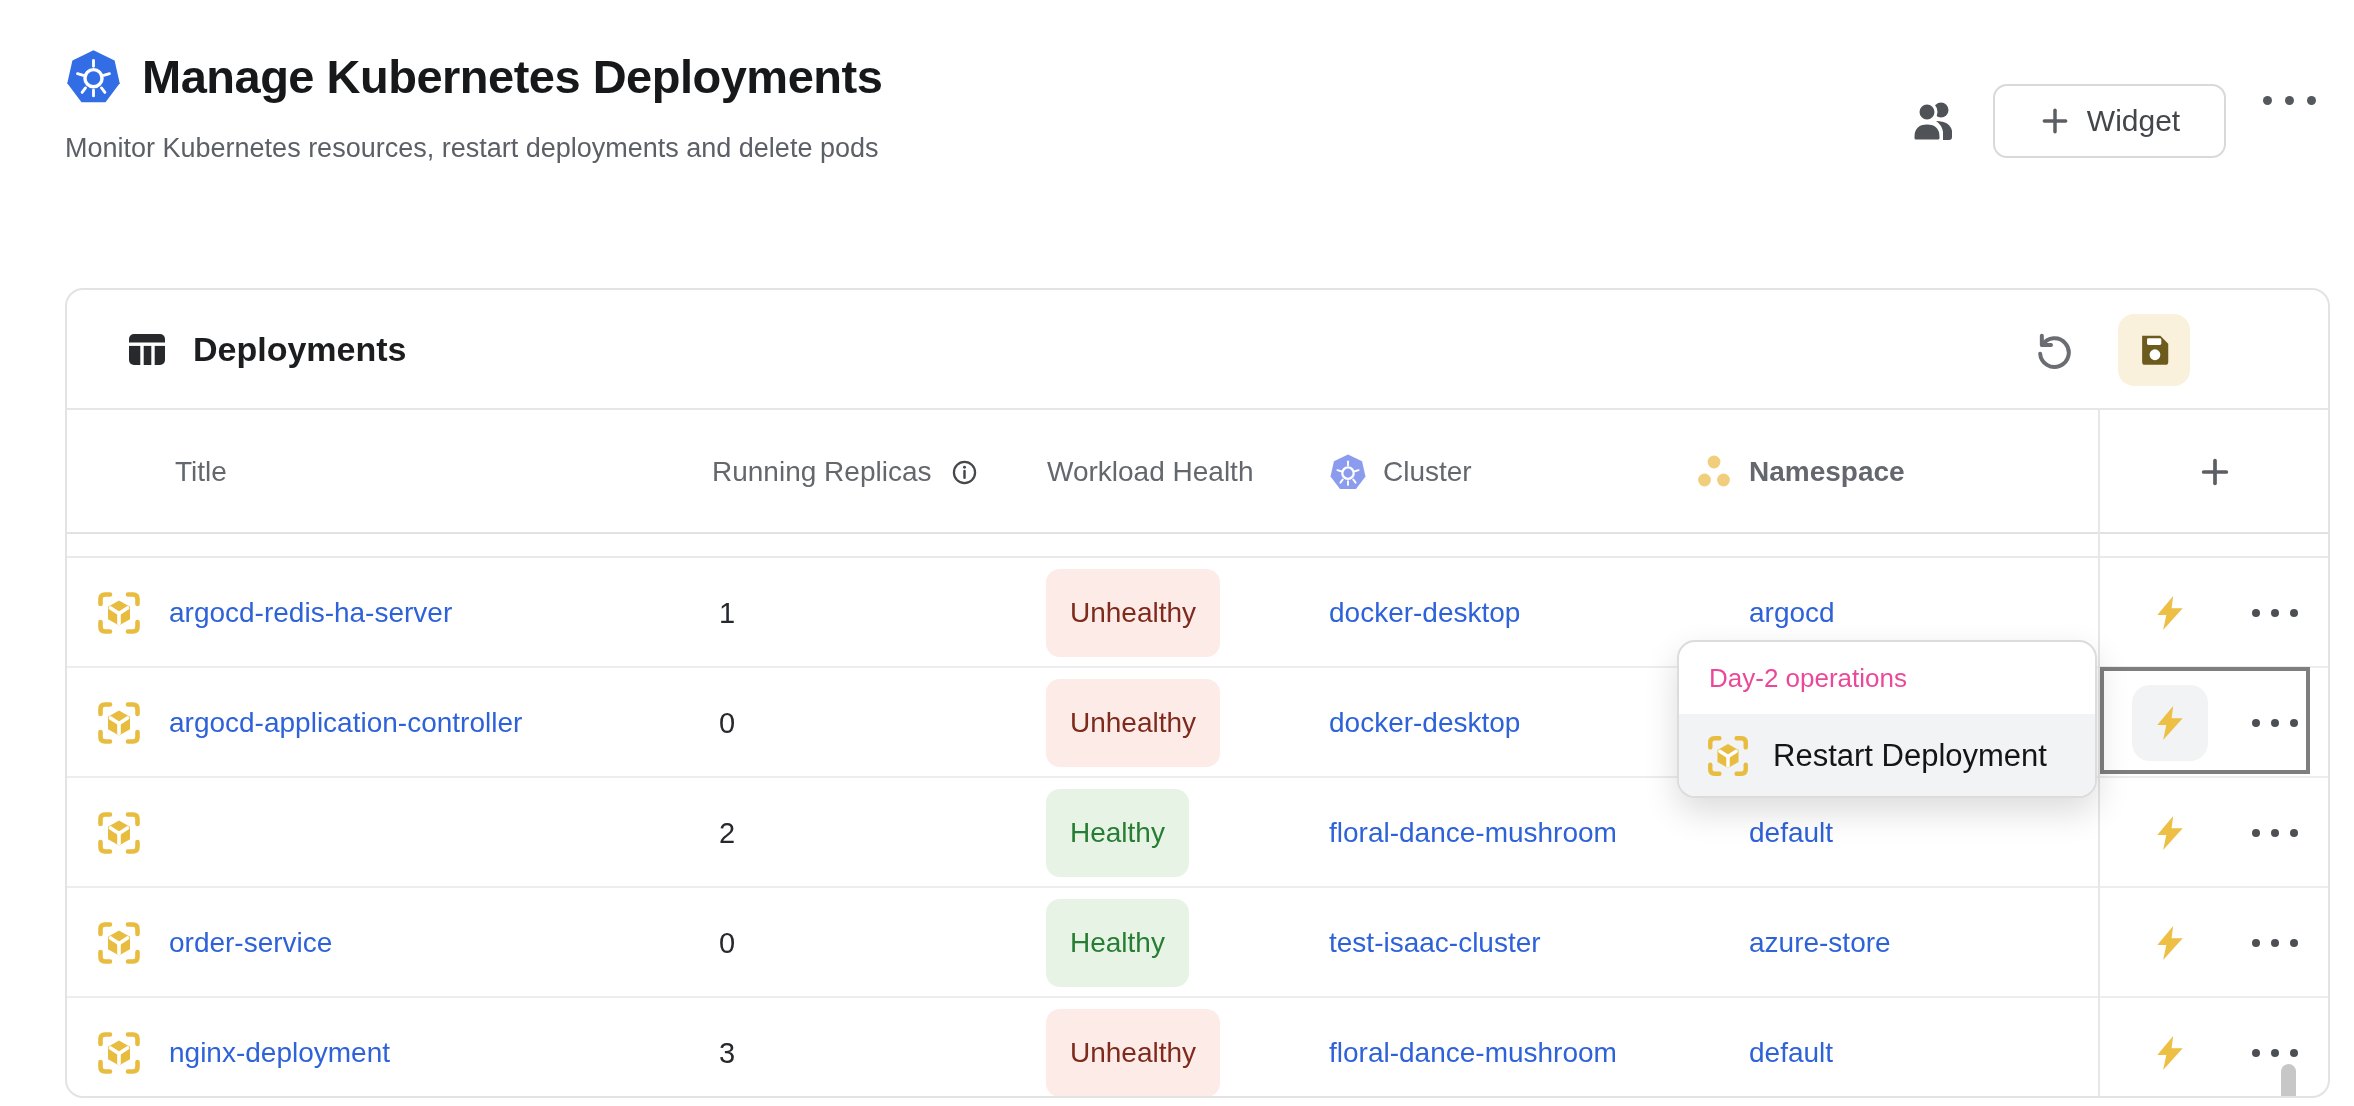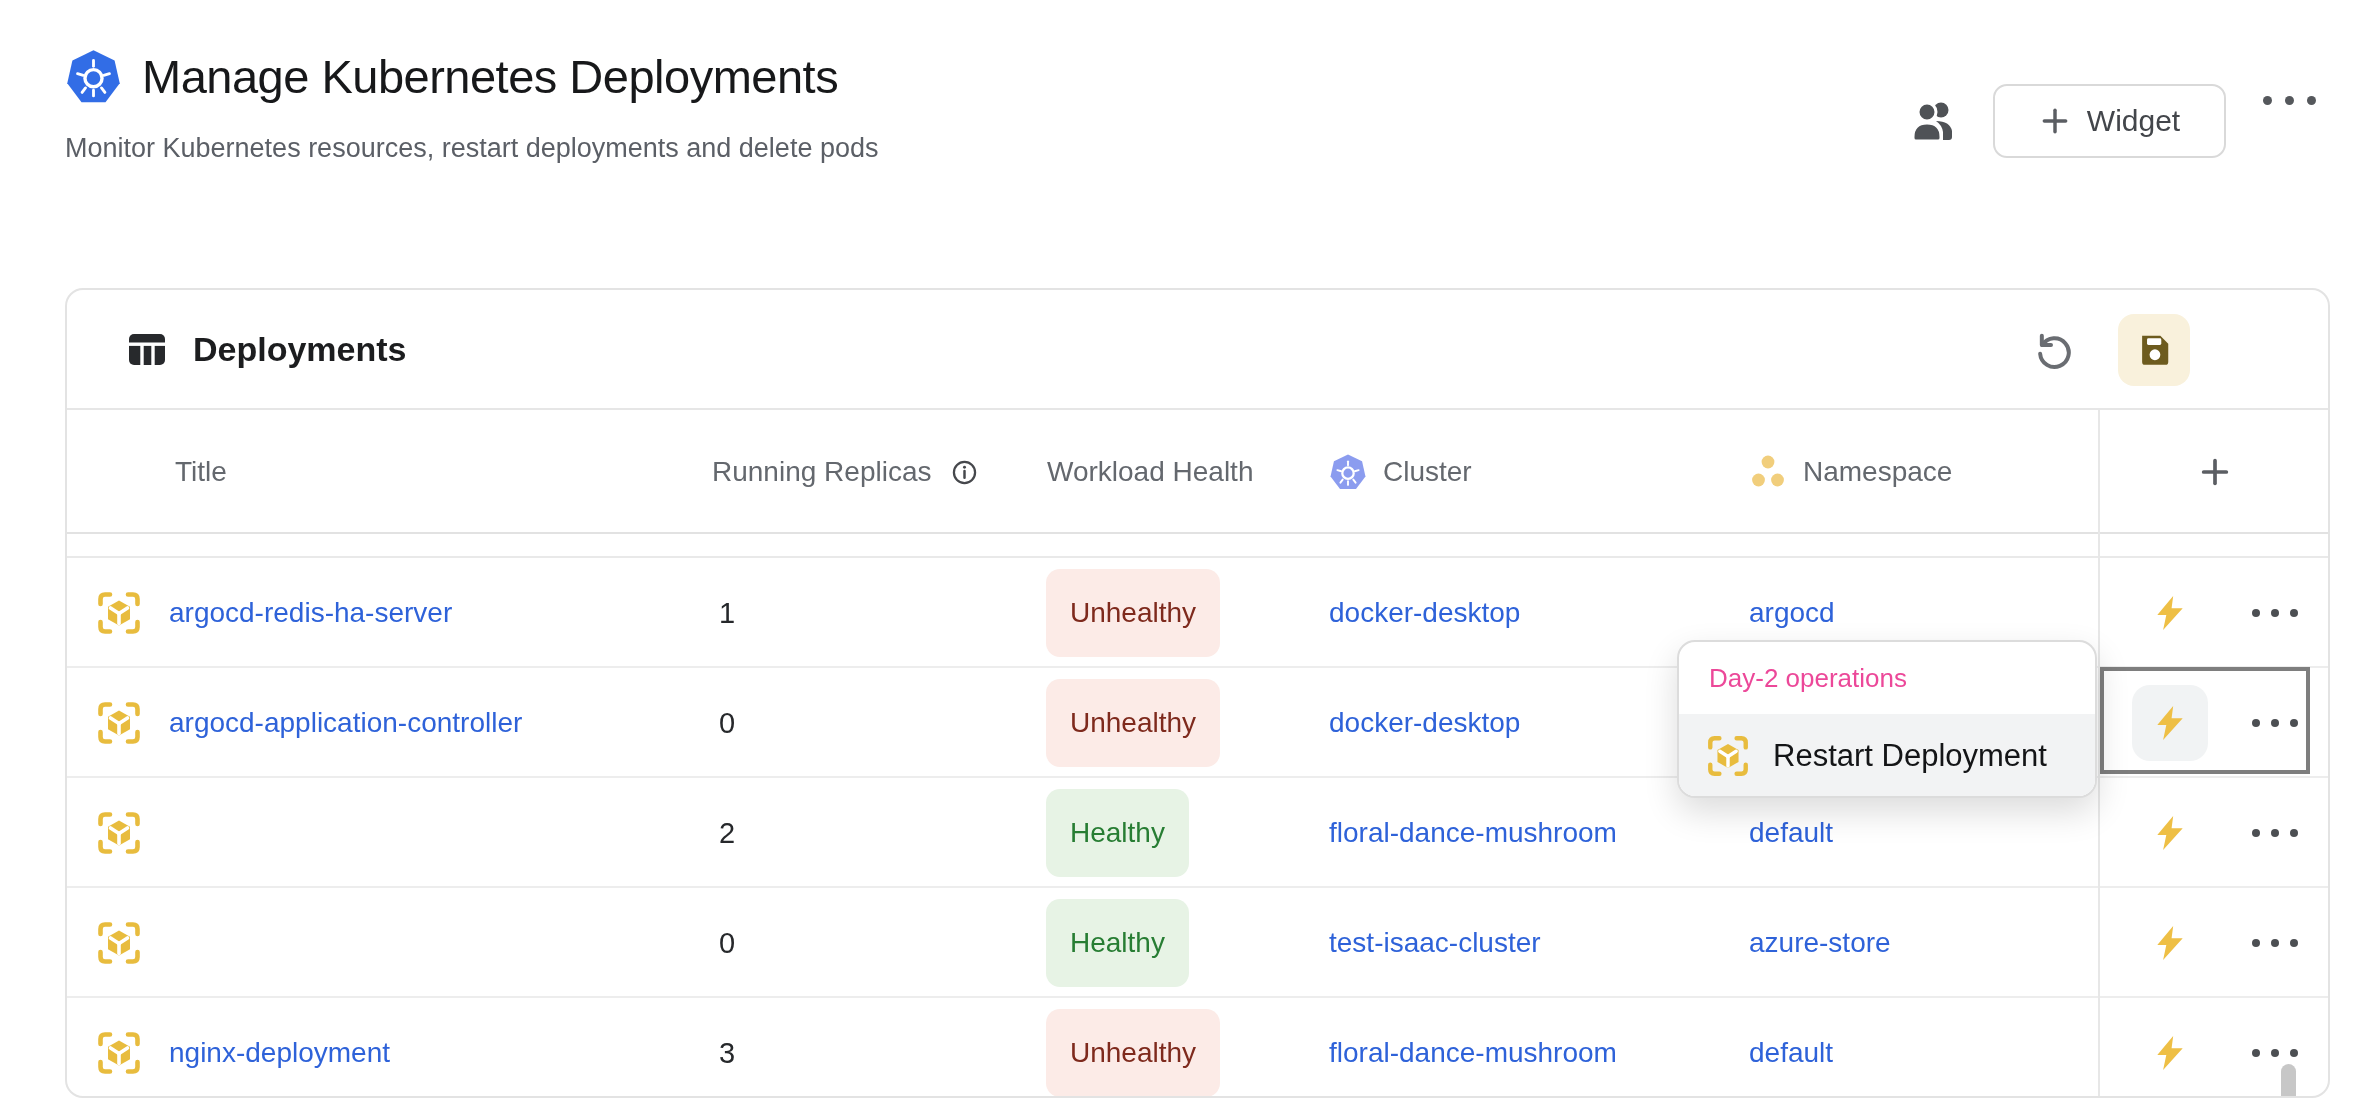--- a/index.html
+++ b/index.html
@@ -3,21 +3,21 @@
 <meta charset="utf-8">
 <style>
   * { margin:0; padding:0; box-sizing:border-box; }
   body { background:#fff; font-family:"Liberation Sans", sans-serif; }
   .screen { position:relative; width:2354px; height:1106px; background:#ffffff; overflow:hidden; }
 
   
   .page-header { position:absolute; left:65px; top:48px; }
   .title-row { display:flex; align-items:center; gap:20px; }
   .k8s-badge { width:57px; height:57px; flex:0 0 auto; }
-  .page-title { font-size:47px; font-weight:400; color:#17181a; letter-spacing:-0.5px; }
+  .page-title { font-size:47px; font-weight:700; color:#17181a; letter-spacing:-0.5px; }
   .page-subtitle { margin-top:28px; font-size:27px; color:#5b5f66; }
 
   .header-actions { position:absolute; top:74px; right:128px; height:94px; display:flex; align-items:center; gap:34px; }
   .people-btn { width:48px; height:44px; cursor:pointer; }
   .widget-btn { display:flex; align-items:center; justify-content:center; gap:16px;
     width:233px; height:74px; border:2px solid #d9d9d9; border-radius:14px; background:#fff; cursor:pointer; }
   .widget-btn .plus { width:32px; height:32px; }
   .widget-btn .lbl { font-size:30px; color:#43464b; }
   .kebab { position:absolute; top:96px; right:38px; display:flex; gap:13px; cursor:pointer; }
   .kebab i { width:9px; height:9px; border-radius:50%; background:#55585c; }
@@ -35,21 +35,21 @@
   .save-btn svg { width:38px; height:38px; }
 
   
   .thead { position:relative; height:124px; border-bottom:2px solid #e2e2e2; }
   .th { position:absolute; top:0; height:124px; display:flex; align-items:center; gap:16px;
        font-size:28px; color:#64686e; }
   .th-title { left:108px; }
   .th-replicas { left:645px; }
   .th-health { left:980px; }
   .th-cluster { left:1262px; }
-  .th-namespace { left:1682px; }
+  .th-namespace { left:1628px;font-weight:bold; }
   .th .mini-icon { width:38px; height:38px; }
   .info-glyph { width:27px; height:27px; margin-left:4px; }
   .add-col { position:absolute; left:2031px; width:234px; top:0; height:124px;
      display:flex; align-items:center; justify-content:center; cursor:pointer; }
   .add-col svg { width:34px; height:34px; }
 
   .col-sep { position:absolute; left:2031px; top:120px; bottom:0; width:2px; background:#e7e7e7; }
 
   
   .partial-row { height:24px; border-bottom:2px solid #e9e9e9; }
@@ -330,20 +330,23 @@
           </span>
       </div>
     </div>
 
     <div class="row">
       <span class="cell cube-cell">
           <svg>
             <use href="#sym-cube"></use>
           </svg>
         </span>
+      <span class="cell title-cell">
+          <a class="link">order-service</a>
+        </span>
       <span class="cell replicas-cell">0</span>
       <span class="cell health-cell">
           <span class="badge healthy">Healthy</span>
         </span>
       <span class="cell cluster-cell">
           <a class="link">test-isaac-cluster</a>
         </span>
       <span class="cell ns-cell">
           <a class="link">azure-store</a>
         </span>

